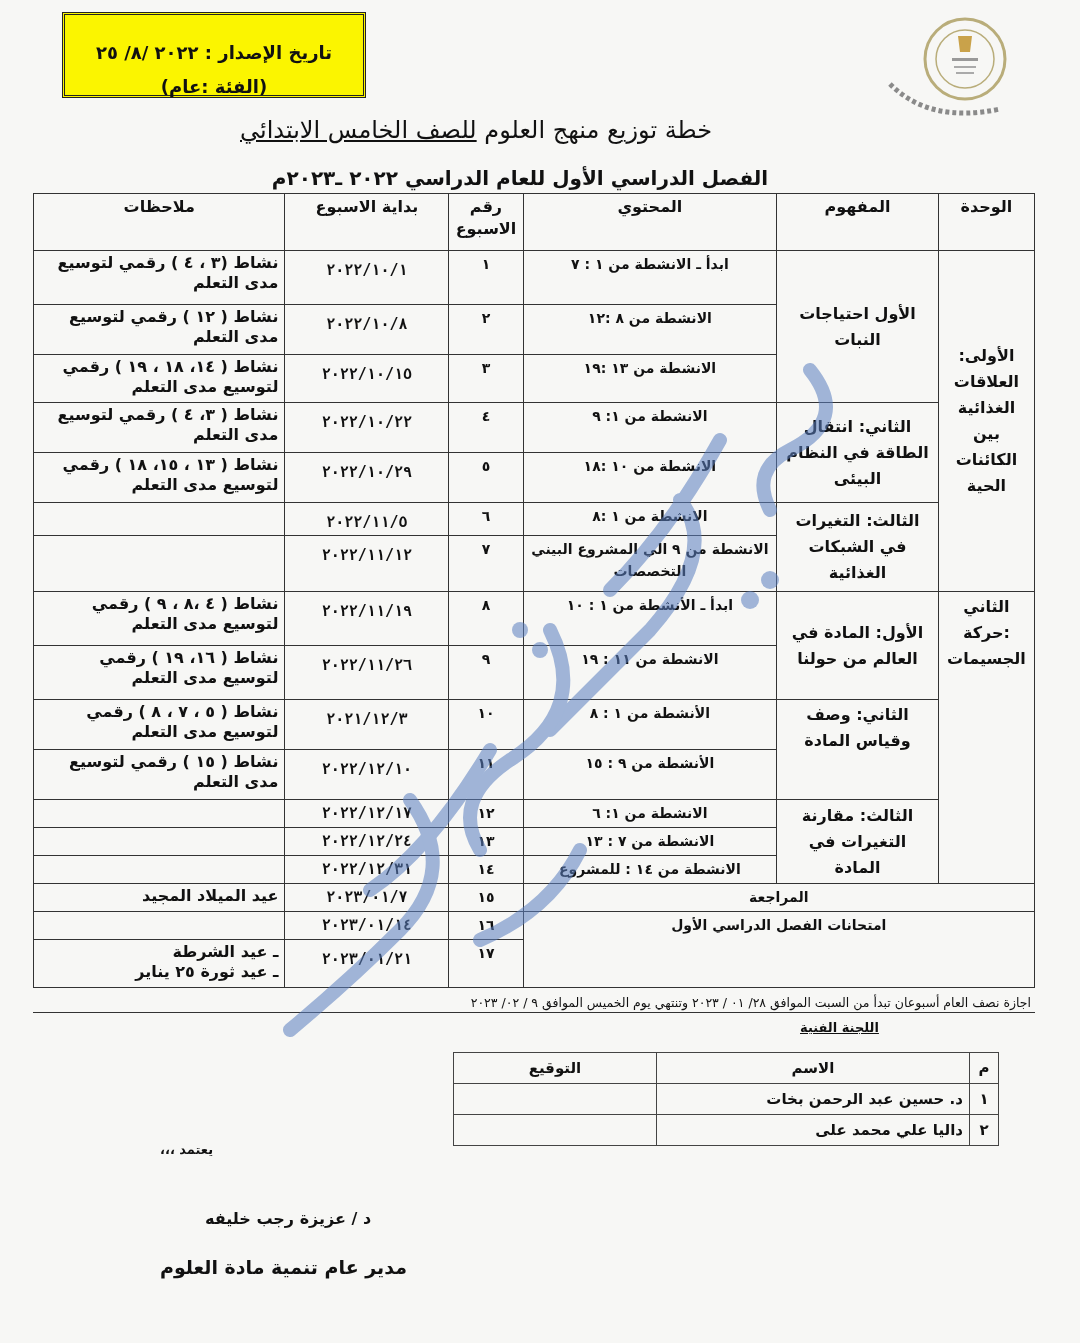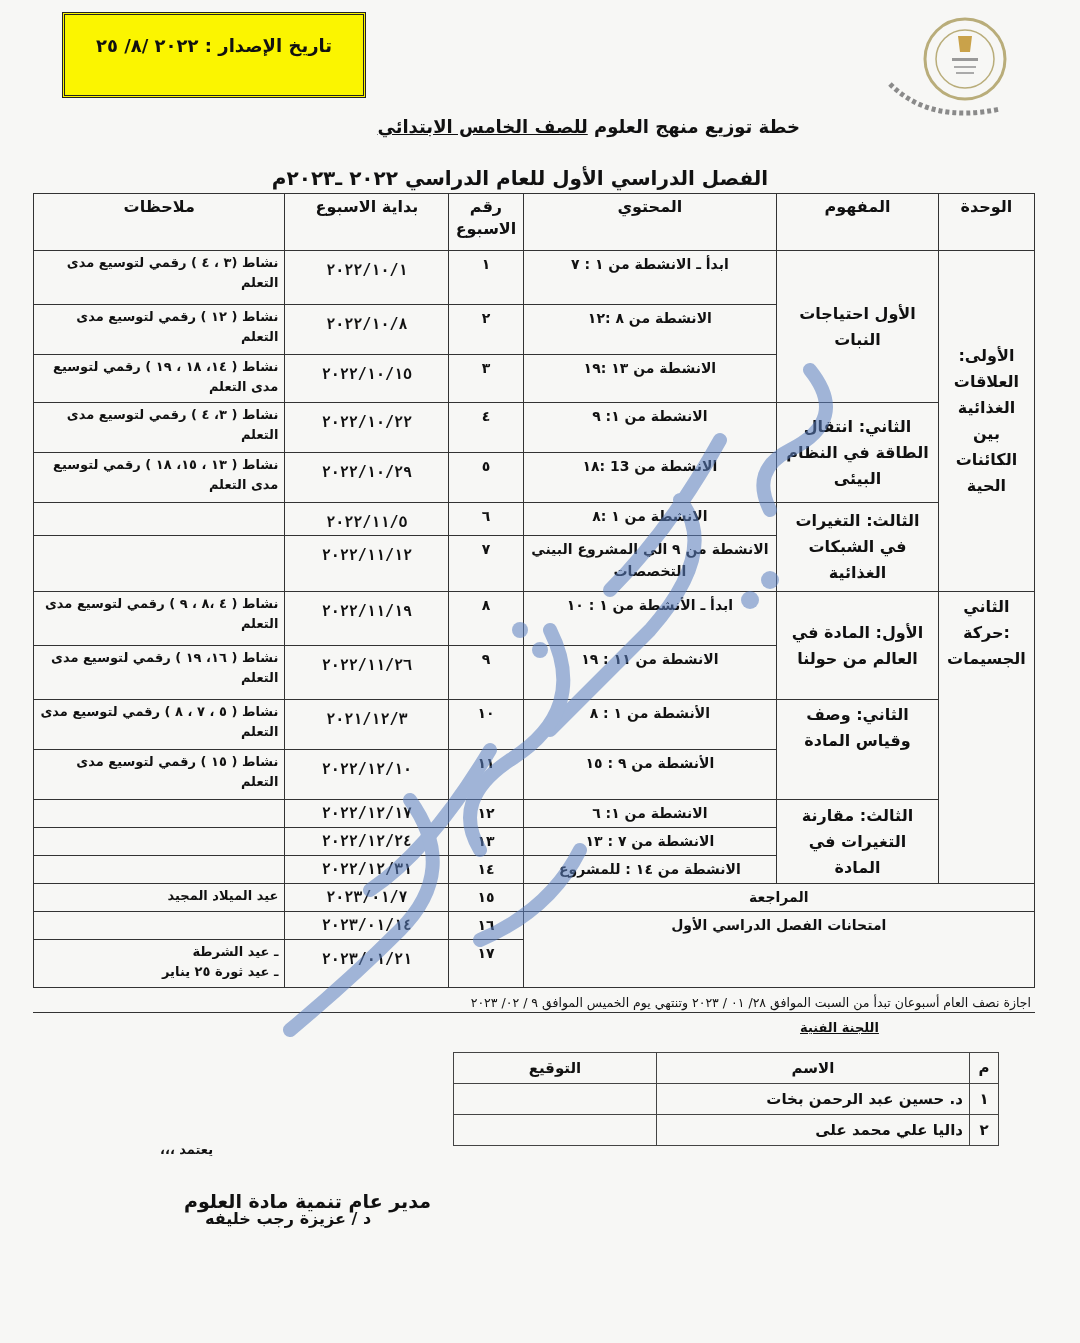--- a/index.html
+++ b/index.html
@@ -3,73 +3,74 @@
 <meta charset="utf-8">
 <style>
   html, body { margin:0; padding:0; }
   body {
     width:1080px; height:1343px; background:#f7f7f5; position:relative; overflow:hidden;
     font-family:"DejaVu Sans", sans-serif; color:#111; direction:rtl;
   }
   .issue-box {
     position:absolute; left:62px; top:12px; width:304px; height:86px;
     background:#fbf500; border:3px double #222; box-sizing:border-box;
-    text-align:center; font-weight:bold; font-size:18px; line-height:34px; padding-top:14px;
+    text-align:center; font-weight:bold; font-size:18px; line-height:34px; padding-top:21px;
   }
   .logo {
     position:absolute; left:880px; top:14px; width:140px; height:105px;
   }
   .title1 {
-    position:absolute; left:240px; top:116px; width:560px; text-align:right;
-    font-weight:bold; font-size:18px;
+    position:absolute; left:240px; top:116px; width:560px; text-align:left;
+    font-weight:normal; font-size:24px;
   }
   .title1 u { text-decoration:underline; }
   .title2 {
     position:absolute; left:240px; top:158px; width:560px; text-align:center;
     font-weight:bold; font-size:20px;margin-top:8px;
   }
   table.plan {
     position:absolute; left:33px; top:193px; width:1002px; border-collapse:collapse;
     font-size:14px; font-weight:bold; table-layout:fixed;
   }
   table.plan td, table.plan th {
     border:1.5px solid #333; vertical-align:top; padding:2px 6px; text-align:center; line-height:22px;
   }
   table.plan th { height:52px; font-size:16px; }
   .c-unit { width:88px; } .c-concept { width:148px; } .c-content { width:232px; }
   .c-num { width:68px; } .c-date { width:150px; } .c-notes { width:230px; }
   .date { font-family:"DejaVu Sans Mono", monospace; font-size:15px; letter-spacing:1px; padding-top:8px !important; }
-  .notes { text-align:right !important; font-size:13px; line-height:20px !important;margin-left:46px; }
+  .notes { text-align:right !important; font-size:16px; line-height:20px !important;margin-left:46px; }
   .unit-cell, .concept-cell { vertical-align:middle !important; font-size:16px; line-height:26px !important; }
   .footer-note {
     position:absolute; left:33px; top:993px; width:1002px; font-size:12.5px; font-weight:normal;
     border-bottom:1.5px solid #333; padding:2px 4px; box-sizing:border-box; text-align:right;
   }
   .committee-title {
     position:absolute; left:800px; top:1020px; font-size:13px; font-weight:bold; text-decoration:underline;
   }
   table.committee {
     position:absolute; left:453px; top:1052px; width:546px; border-collapse:collapse; font-size:15px; font-weight:bold;
   }
   table.committee td { border:1.5px solid #444; height:26px; padding:2px 6px; }
   .approve { position:absolute; left:160px; top:1142px; font-size:13px; font-weight:bold; }
-  .director { position:absolute; left:160px; top:1190px; font-size:19px; font-weight:bold;margin-left:24px; }
+  .director { position:absolute; left:160px; top:1256px; font-size:19px; font-weight:bold; }
   .signer { position:absolute; left:205px; top:1209px; font-size:16px; font-weight:bold; }
   .watermark {
     position:absolute; left:250px; top:330px; width:620px; height:720px; pointer-events:none; opacity:0.55;
   }
 </style>
 </head>
 <body>
 
 <div class="issue-box">
   <div>
     <span>تاريخ الإصدار :</span>
     <span>٢٠٢٢ /٨/ ٢٥</span>
   </div>
+  <div>(الفئة :عام)</div>
 </div>
 
 <div class="logo">
   <svg width="140" height="105" viewBox="0 0 140 105">
     <circle cx="85" cy="45" r="40" fill="none" stroke="#b9ad7a" stroke-width="3"></circle>
     <circle cx="85" cy="45" r="29" fill="none" stroke="#b9ad7a" stroke-width="1.5"></circle>
     <path d="M78 22 L92 22 L90 38 L80 38 Z" fill="#c9a24a"></path>
     <rect x="72" y="44" width="26" height="3" fill="#999"></rect>
     <rect x="74" y="52" width="22" height="2" fill="#aaa"></rect>
     <rect x="76" y="58" width="18" height="2" fill="#aaa"></rect>
@@ -123,21 +124,21 @@
     <td class="notes">نشاط ( ١٤، ١٨ ، ١٩ ) رقمي لتوسيع مدى التعلم</td>
   </tr>
   <tr style="height:50px">
     <td rowspan="2" class="concept-cell">الثاني: انتقال الطاقة في النظام البيئى</td>
     <td>الانشطة من ١: ٩</td>
     <td>٤</td>
     <td class="date">٢٠٢٢/١٠/٢٢</td>
     <td class="notes">نشاط ( ٣، ٤ ) رقمي  لتوسيع مدى التعلم</td>
   </tr>
   <tr style="height:50px">
-    <td>الانشطة من 13 :١٨</td>
+    <td>الانشطة من ١٠ :١٨</td>
     <td>٥</td>
     <td class="date">٢٠٢٢/١٠/٢٩</td>
     <td class="notes">نشاط ( ١٣ ، ١٥، ١٨ )  رقمي لتوسيع مدى التعلم</td>
   </tr>
   <tr style="height:26px">
     <td rowspan="2" class="concept-cell">الثالث: التغيرات في الشبكات الغذائية</td>
     <td>الانشطة من ١ :٨</td>
     <td>٦</td>
     <td class="date" style="padding-top:2px">٢٠٢٢/١١/٥</td>
     <td class="notes"></td>

